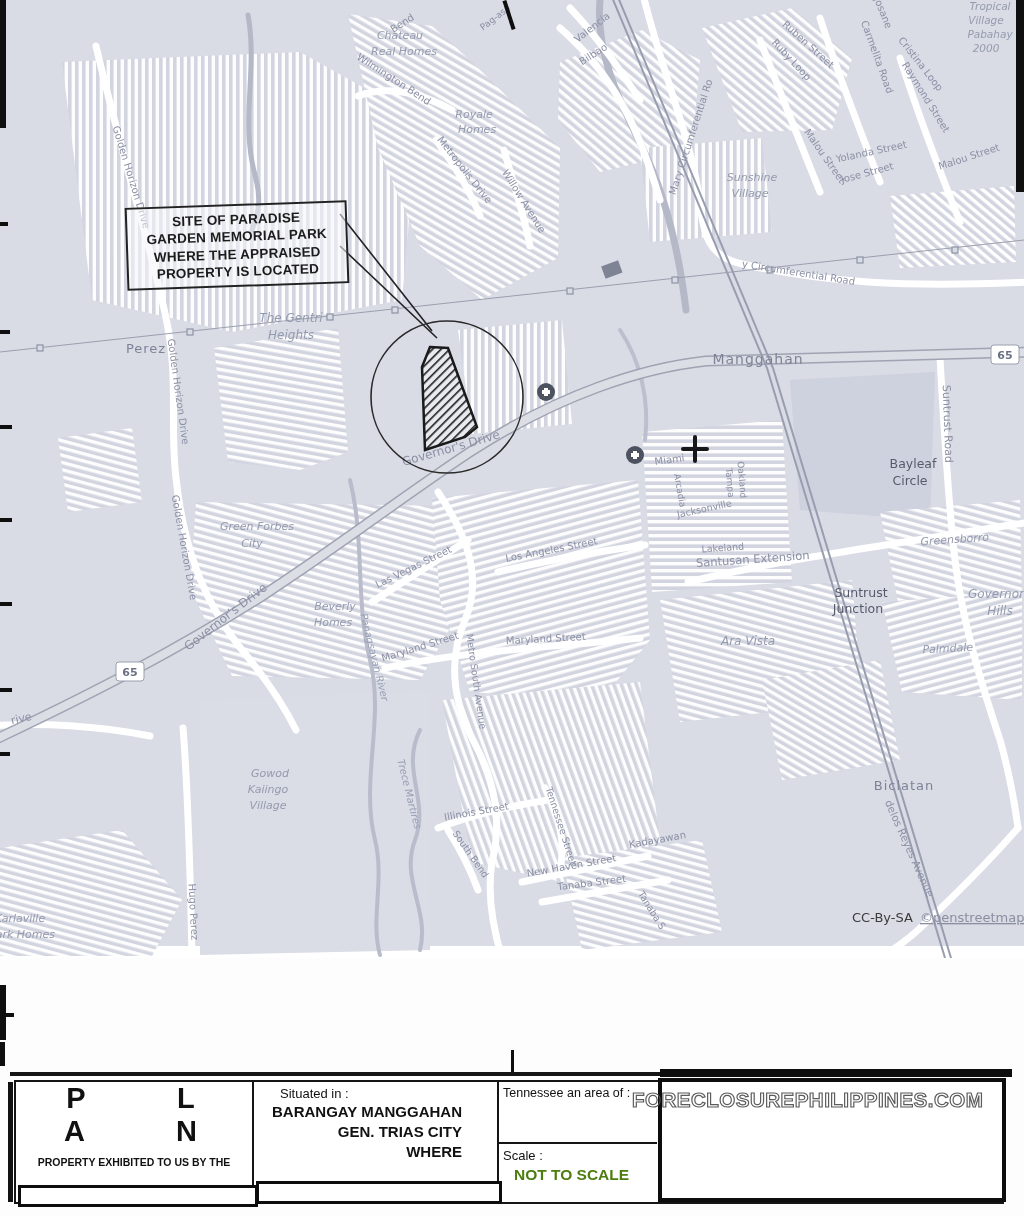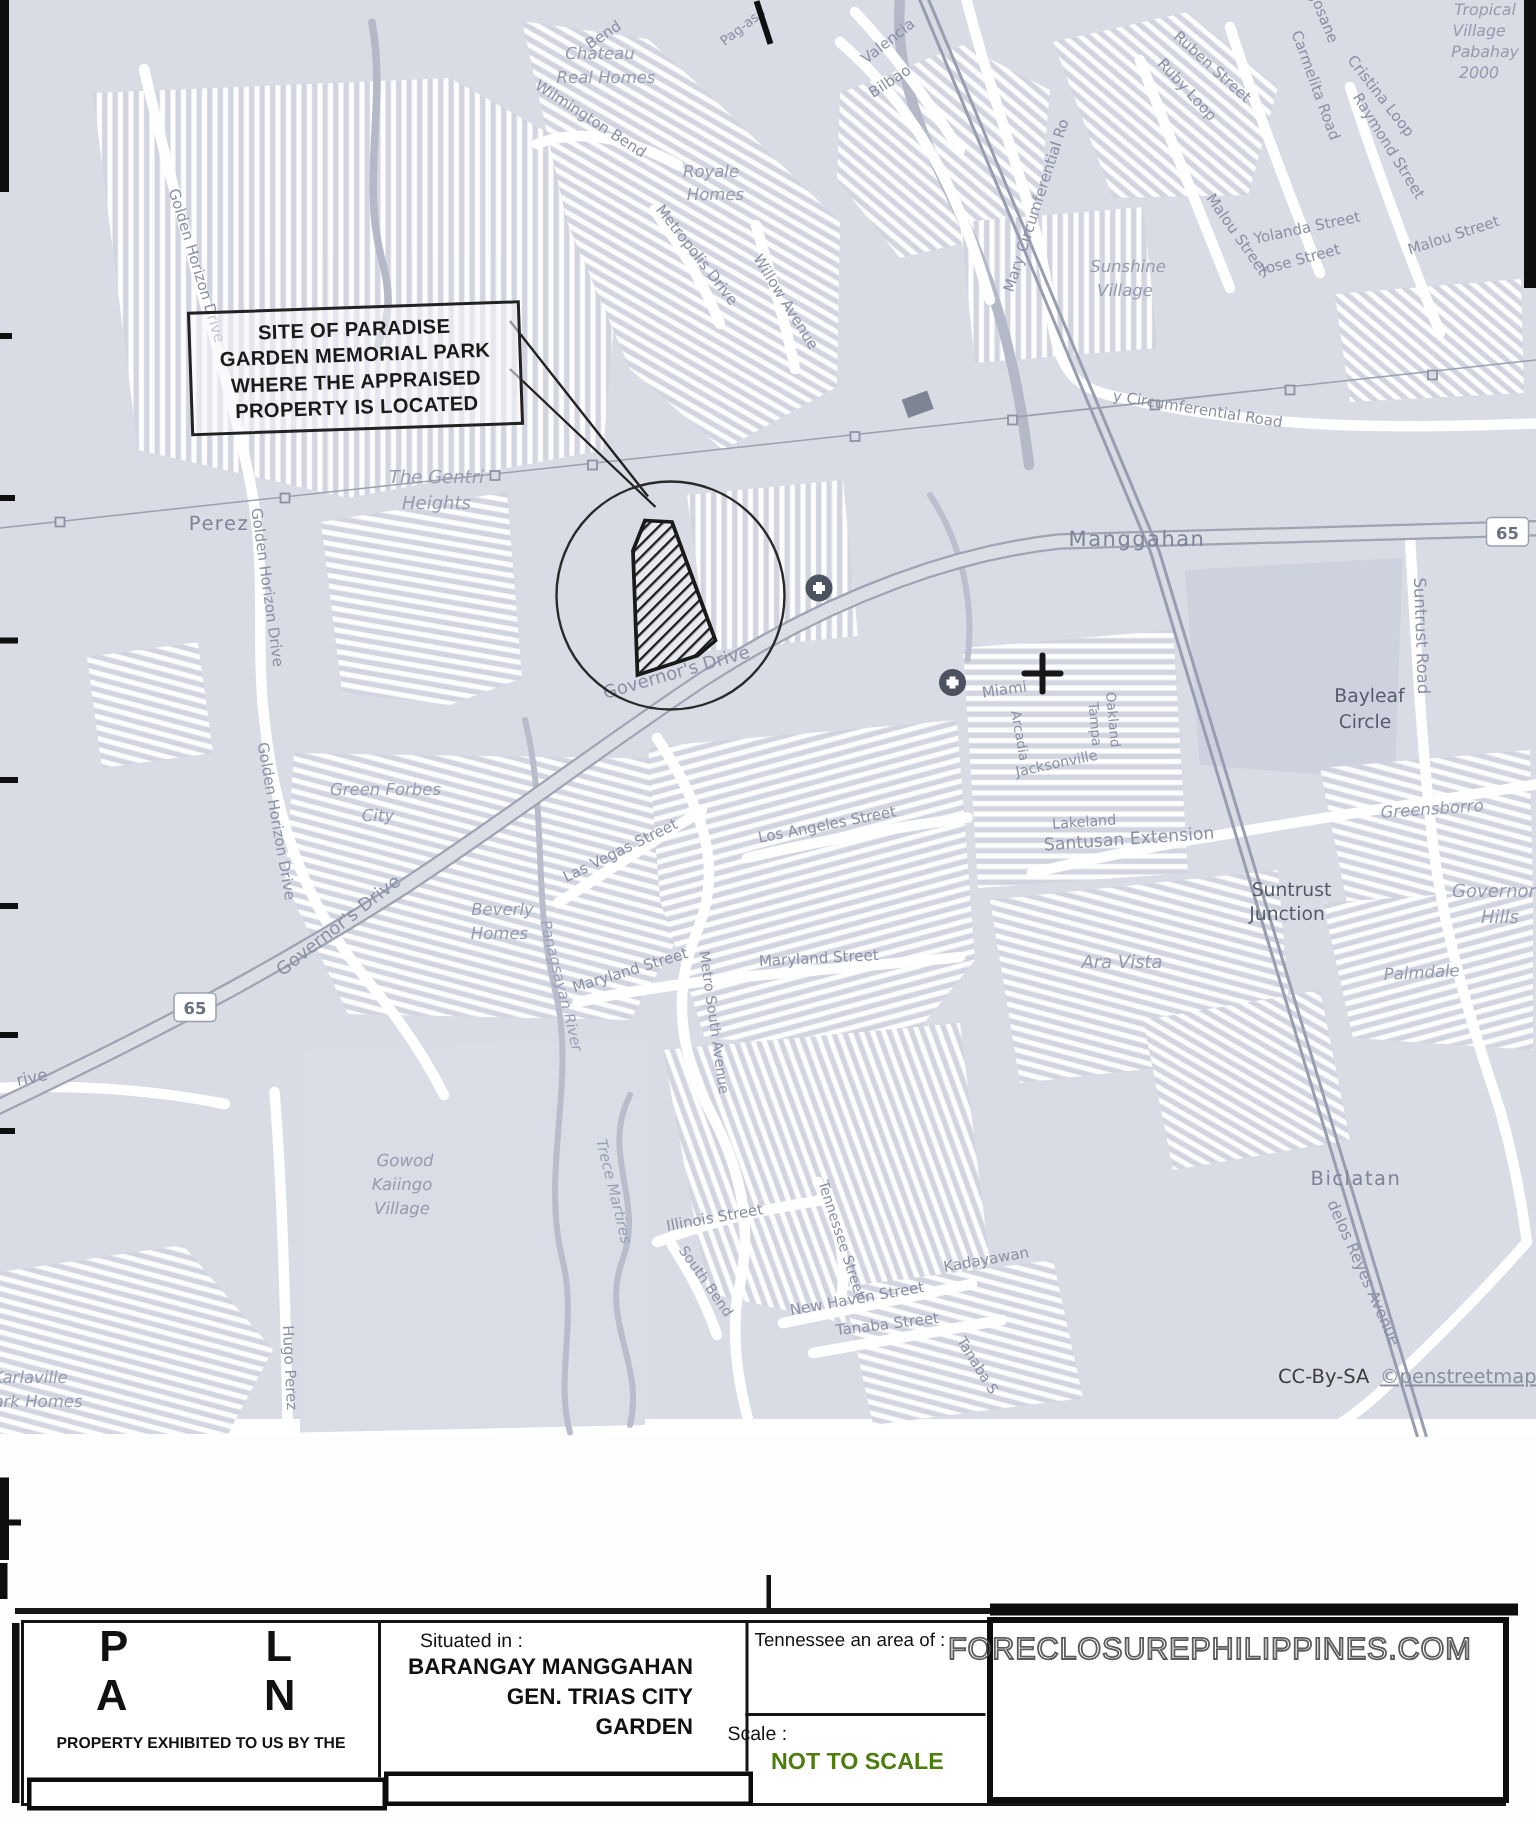--- a/index.html
+++ b/index.html
@@ -28,25 +28,25 @@
   .tdiv{position:absolute;top:1080px;height:124px;border-left:2.5px solid #151515;}
   .tdiv-h{position:absolute;left:497px;top:1142px;width:160px;border-top:2px solid #151515;}
   .leftbar{position:absolute;left:8px;top:1082px;width:5px;height:120px;background:#111;}
   .c1{position:absolute;left:16px;top:1080px;width:236px;text-align:center;color:#111;}
   .vic{font-size:20px;font-weight:700;letter-spacing:13px;margin-top:6px;padding-left:10px;}
   .plan{font-size:29px;font-weight:700;letter-spacing:42px;margin-top:2px;padding-left:35px;}
   .exh{font-size:10.5px;font-weight:700;margin-top:8px;}
   .c2-label{position:absolute;left:262px;top:1086px;font-size:13px;color:#111;margin-left:18px;}
   .c2-lines{position:absolute;left:272px;top:1102px;font-size:15px;font-weight:600;color:#111;line-height:1.32;text-align:right;}
   .c3-area{position:absolute;left:503px;top:1086px;font-size:12.5px;color:#111;}
-  .c3-scale{position:absolute;left:485px;top:1148px;font-size:13px;color:#111;}
+  .c3-scale{position:absolute;left:503px;top:1148px;font-size:13px;color:#111;}
   .c3-scaleval{position:absolute;left:514px;top:1166px;font-size:15.5px;font-weight:600;color:#4d7c0f;}
   .heavybox{position:absolute;left:658px;top:1078px;width:348px;height:124px;border:4px solid #0d0d0d;box-sizing:border-box;background:#fff;}
   .watermark{position:absolute;left:632px;top:1088px;width:380px;white-space:nowrap;
-             font-size:20.5px;font-weight:400;letter-spacing:.5px;color:transparent;
+             font-size:20.5px;font-weight:700;letter-spacing:.5px;color:transparent;
              -webkit-text-stroke:1.2px #4f4f4f;opacity:.92;}
   .sigbox1{position:absolute;left:18px;top:1185px;width:234px;height:16px;border:3px solid #0d0d0d;background:#fff;}
   .sigbox2{position:absolute;left:256px;top:1181px;width:240px;height:17px;border:3px solid #0d0d0d;background:#fff;}
   .scanmark{position:absolute;background:#0f0f0f;}
 </style>
 </head>
 <body>
 
 <div class="sheet">
 
@@ -343,21 +343,21 @@
   <div class="c1">
     <div class="plan">P L A N</div>
     <div class="exh">PROPERTY EXHIBITED TO US BY THE</div>
 
   </div>
 
   <div class="c2-label">Situated in :</div>
   <div class="c2-lines">
     <div>BARANGAY MANGGAHAN</div>
     <div>GEN. TRIAS CITY</div>
-    <div>GARDEN</div>
+    <div>WHERE</div>
   </div>
 
   <div class="c3-area">Tennessee an area of :</div>
   <div class="c3-scale">Scale :</div>
   <div class="c3-scaleval">NOT TO SCALE</div>
 
   <div class="heavybox"></div>
   <div class="watermark">FORECLOSUREPHILIPPINES.COM</div>
 
   <div class="sigbox1"></div>

